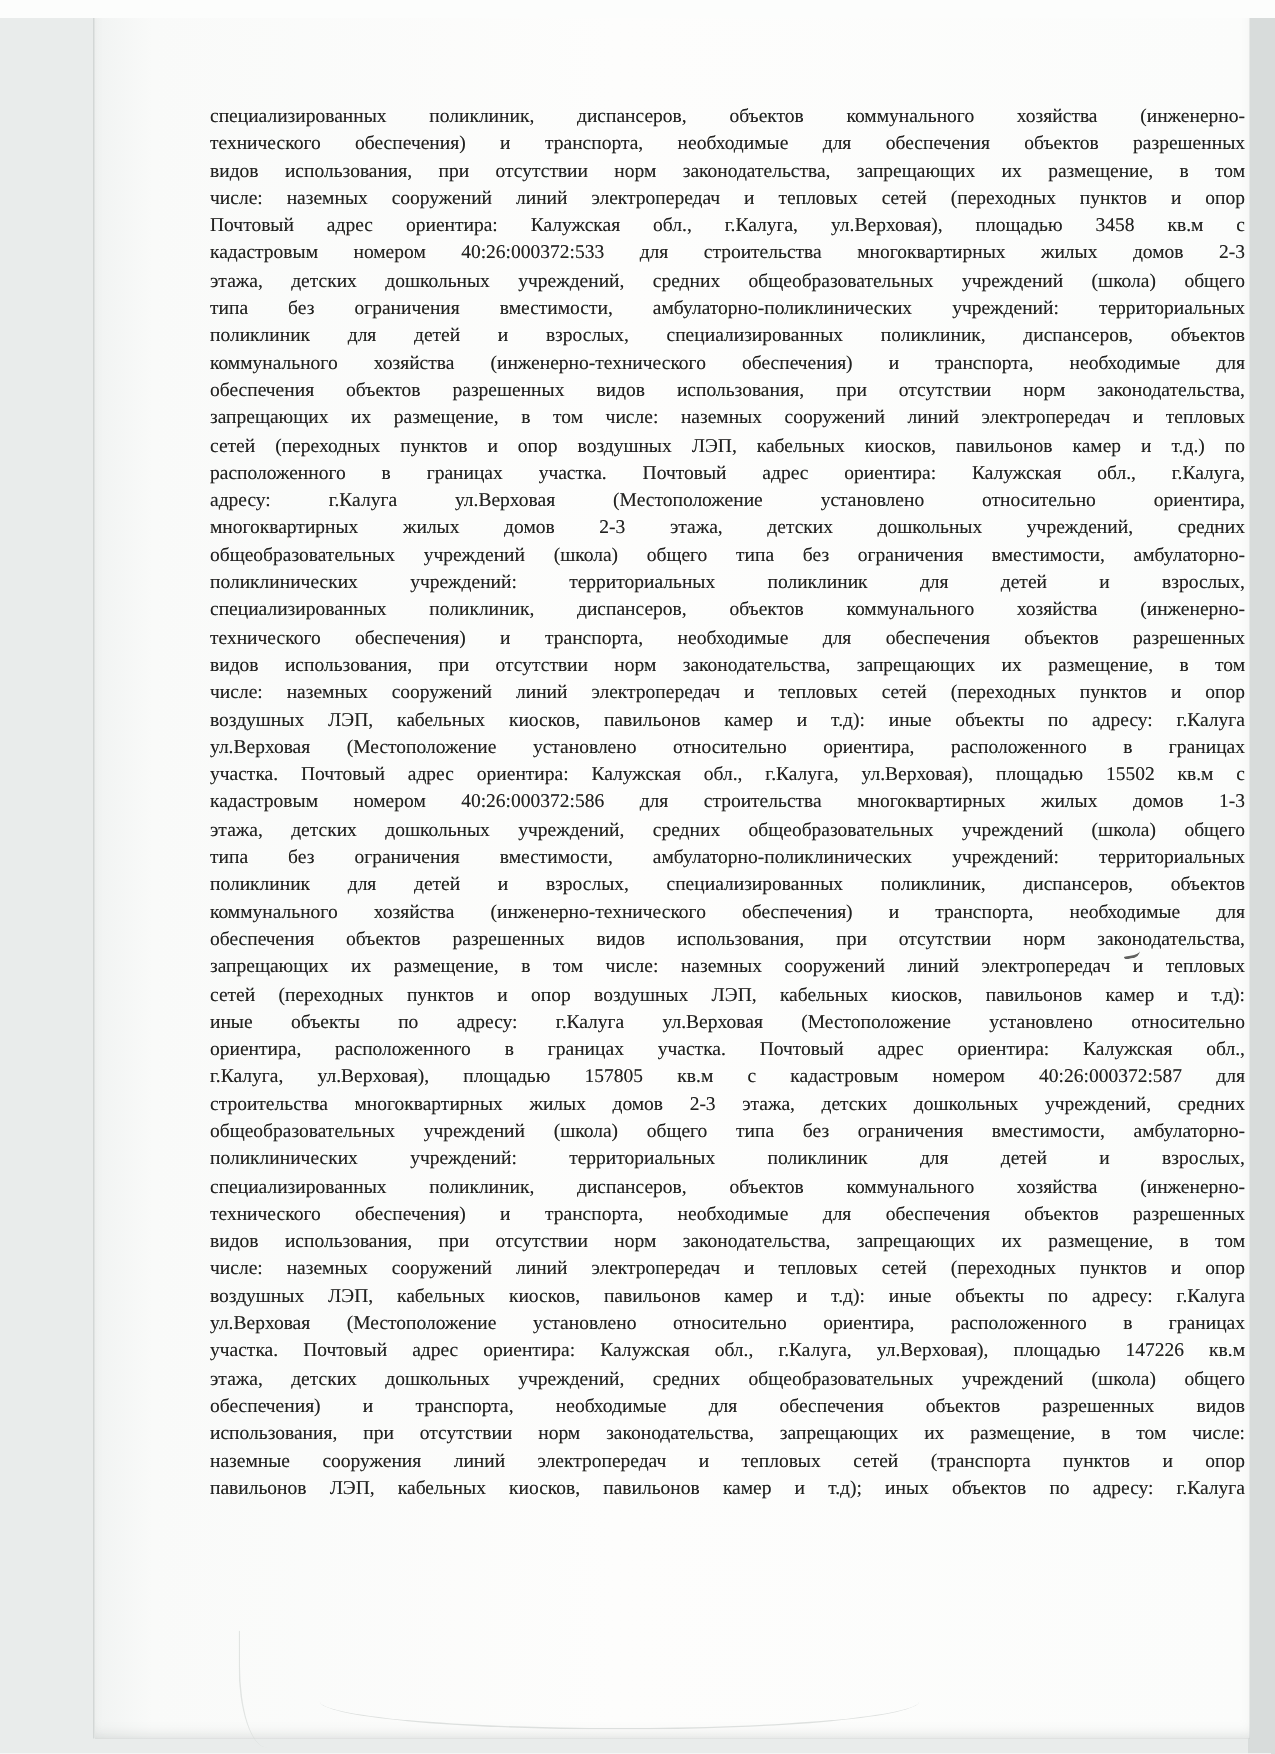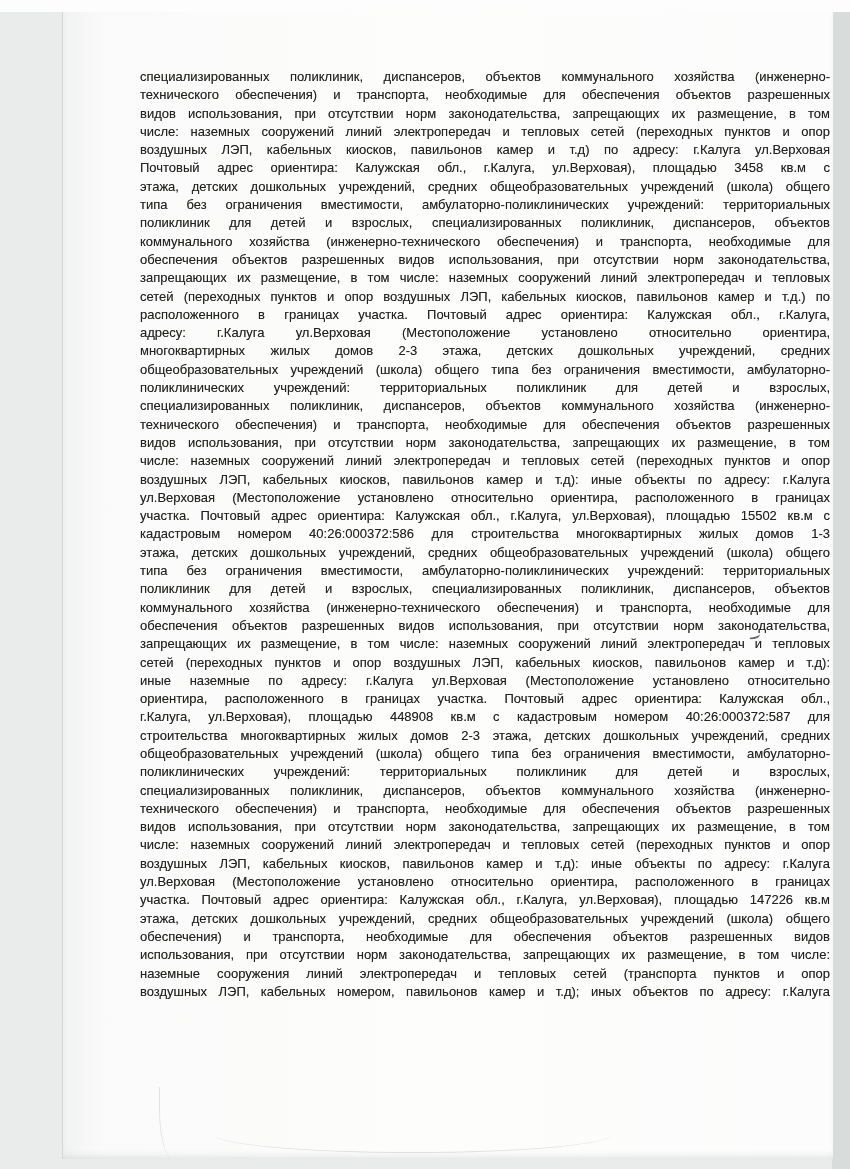--- a/index.html
+++ b/index.html
@@ -4,21 +4,21 @@
 <title>scanned-document</title>
 <style>
   html, body { margin: 0; padding: 0; }
   body { width: 850px; height: 1169px; background: #fdfdfd; }
 
   .stage {
     position: relative;
     width: 850px; height: 1169px;
     overflow: hidden;
     background: #fcfdfc;
-    font-family: Liberation Sans, sans-serif;
+    font-family: Liberation Serif, serif;
   }
 
   
   .scan-bg {
     position: absolute;
     left: 0; top: 12px; width: 850px; height: 1157px;
     background: #e9eceb;
   }
 
   
@@ -89,22 +89,22 @@
 <div class="stage">
   <div class="scan-bg"></div>
   <div class="edge-right"></div>
 
   <div class="paper">
     <div class="textblock">
         <div class="line">специализированных поликлиник, диспансеров, объектов коммунального хозяйства (инженерно-</div>
         <div class="line">технического обеспечения) и транспорта, необходимые для обеспечения объектов разрешенных</div>
         <div class="line">видов использования, при отсутствии норм законодательства, запрещающих их размещение, в том</div>
         <div class="line">числе: наземных сооружений линий электропередач и тепловых сетей (переходных пунктов и опор</div>
-        <div class="line">воздушных ЛЭП, кабельных киосков, павильонов камер и т.д) по адресу: г.Калуга ул.Верховая</div>
         <div class="line">Почтовый адрес ориентира: Калужская обл., г.Калуга, ул.Верховая), площадью 3458 кв.м с</div>
+        <div class="line">кадастровым номером 40:26:000372:533 для строительства многоквартирных жилых домов 2-3</div>
         <div class="line">этажа, детских дошкольных учреждений, средних общеобразовательных учреждений (школа) общего</div>
         <div class="line">типа без ограничения вместимости, амбулаторно-поликлинических учреждений: территориальных</div>
         <div class="line">поликлиник для детей и взрослых, специализированных поликлиник, диспансеров, объектов</div>
         <div class="line">коммунального хозяйства (инженерно-технического обеспечения) и транспорта, необходимые для</div>
         <div class="line">обеспечения объектов разрешенных видов использования, при отсутствии норм законодательства,</div>
         <div class="line">запрещающих их размещение, в том числе: наземных сооружений линий электропередач и тепловых</div>
         <div class="line">сетей (переходных пунктов и опор воздушных ЛЭП, кабельных киосков, павильонов камер и т.д.) по</div>
         <div class="line">расположенного в границах участка. Почтовый адрес ориентира: Калужская обл., г.Калуга,</div>
         <div class="line">адресу: г.Калуга ул.Верховая (Местоположение установлено относительно ориентира,</div>
         <div class="line">многоквартирных жилых домов 2-3 этажа, детских дошкольных учреждений, средних</div>
@@ -118,36 +118,36 @@
         <div class="line">ул.Верховая (Местоположение установлено относительно ориентира, расположенного в границах</div>
         <div class="line">участка. Почтовый адрес ориентира: Калужская обл., г.Калуга, ул.Верховая), площадью 15502 кв.м с</div>
         <div class="line">кадастровым номером 40:26:000372:586 для строительства многоквартирных жилых домов 1-3</div>
         <div class="line">этажа, детских дошкольных учреждений, средних общеобразовательных учреждений (школа) общего</div>
         <div class="line">типа без ограничения вместимости, амбулаторно-поликлинических учреждений: территориальных</div>
         <div class="line">поликлиник для детей и взрослых, специализированных поликлиник, диспансеров, объектов</div>
         <div class="line">коммунального хозяйства (инженерно-технического обеспечения) и транспорта, необходимые для</div>
         <div class="line">обеспечения объектов разрешенных видов использования, при отсутствии норм законодательства,</div>
         <div class="line">запрещающих их размещение, в том числе: наземных сооружений линий электропередач и тепловых</div>
         <div class="line">сетей (переходных пунктов и опор воздушных ЛЭП, кабельных киосков, павильонов камер и т.д):</div>
-        <div class="line">иные наземные по адресу: г.Калуга ул.Верховая (Местоположение установлено относительно</div>
+        <div class="line">иные объекты по адресу: г.Калуга ул.Верховая (Местоположение установлено относительно</div>
         <div class="line">ориентира, расположенного в границах участка. Почтовый адрес ориентира: Калужская обл.,</div>
-        <div class="line">г.Калуга, ул.Верховая), площадью 448908 кв.м с кадастровым номером 40:26:000372:587 для</div>
+        <div class="line">г.Калуга, ул.Верховая), площадью 157805 кв.м с кадастровым номером 40:26:000372:587 для</div>
         <div class="line">строительства многоквартирных жилых домов 2-3 этажа, детских дошкольных учреждений, средних</div>
         <div class="line">общеобразовательных учреждений (школа) общего типа без ограничения вместимости, амбулаторно-</div>
         <div class="line">поликлинических учреждений: территориальных поликлиник для детей и взрослых,</div>
         <div class="line">специализированных поликлиник, диспансеров, объектов коммунального хозяйства (инженерно-</div>
         <div class="line">технического обеспечения) и транспорта, необходимые для обеспечения объектов разрешенных</div>
         <div class="line">видов использования, при отсутствии норм законодательства, запрещающих их размещение, в том</div>
         <div class="line">числе: наземных сооружений линий электропередач и тепловых сетей (переходных пунктов и опор</div>
         <div class="line">воздушных ЛЭП, кабельных киосков, павильонов камер и т.д): иные объекты по адресу: г.Калуга</div>
         <div class="line">ул.Верховая (Местоположение установлено относительно ориентира, расположенного в границах</div>
         <div class="line">участка. Почтовый адрес ориентира: Калужская обл., г.Калуга, ул.Верховая), площадью 147226 кв.м</div>
         <div class="line">этажа, детских дошкольных учреждений, средних общеобразовательных учреждений (школа) общего</div>
         <div class="line">обеспечения) и транспорта, необходимые для обеспечения объектов разрешенных видов</div>
         <div class="line">использования, при отсутствии норм законодательства, запрещающих их размещение, в том числе:</div>
         <div class="line">наземные сооружения линий электропередач и тепловых сетей (транспорта пунктов и опор</div>
-        <div class="line">воздушных ЛЭП, кабельных номером, павильонов камер и т.д); иных объектов по адресу: г.Калуга</div>
+        <div class="line">павильонов ЛЭП, кабельных киосков, павильонов камер и т.д); иных объектов по адресу: г.Калуга</div>
       </div>
     <div class="pen-mark"></div>
     <div class="crease"></div>
     <div class="corner-curl"></div>
   </div>
 </div>
 
 </body></html>

